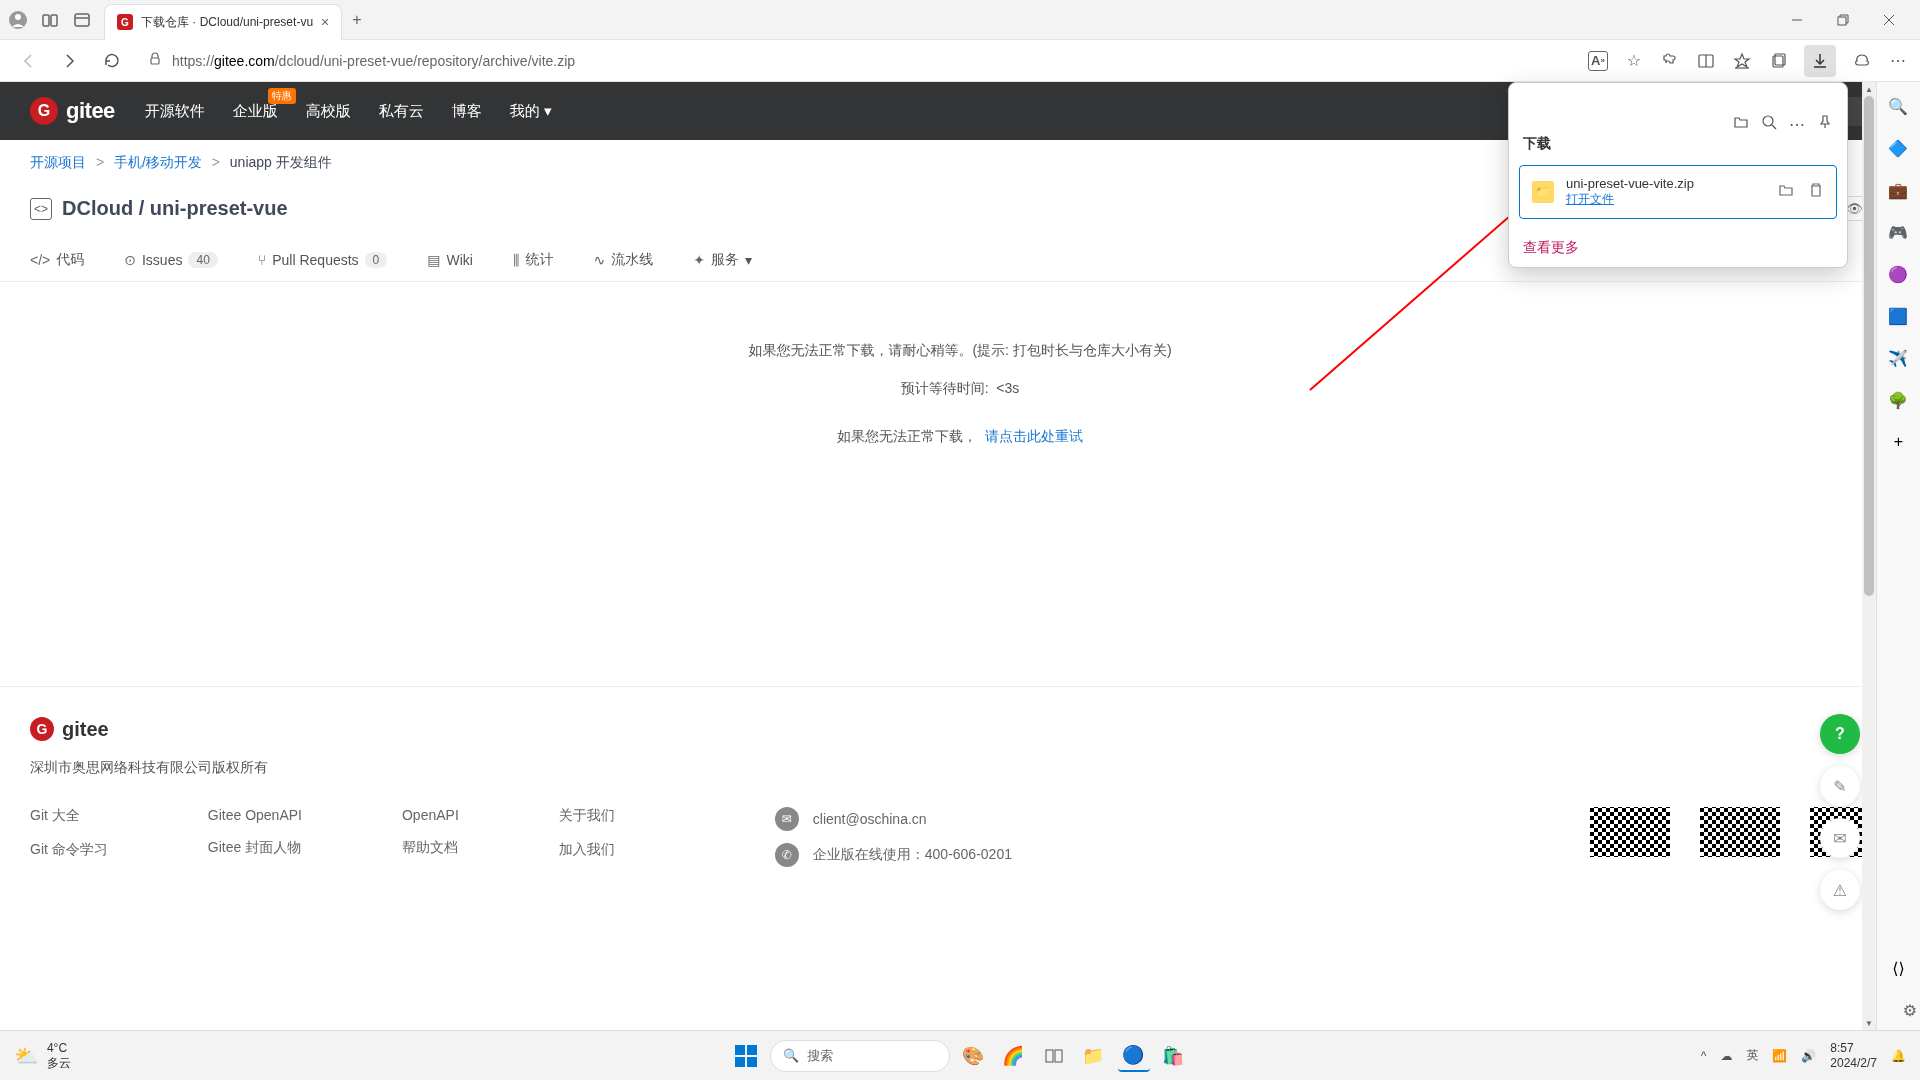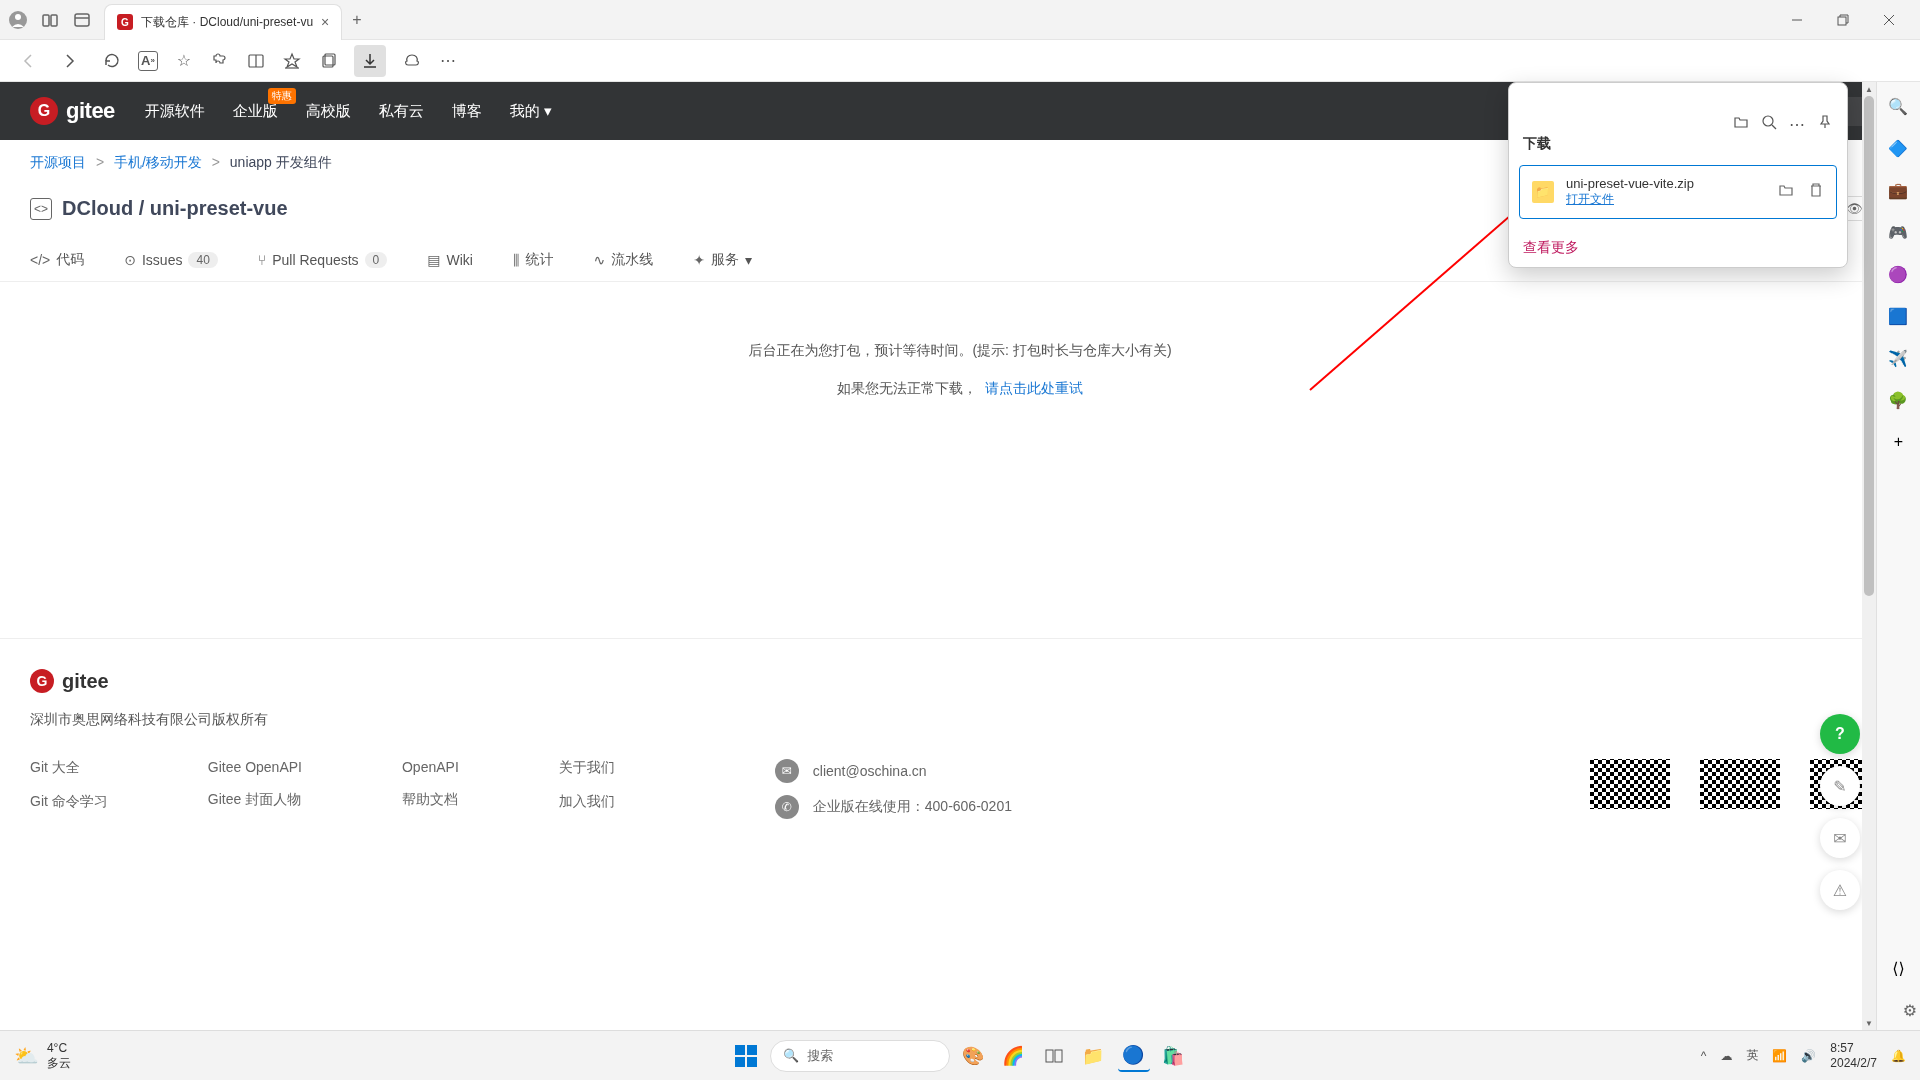--- a/index.html
+++ b/index.html
@@ -187,20 +187,31 @@
     <svg width="18" height="18" viewBox="0 0 18 18" fill="none" stroke="#555" stroke-width="1.5">
         <path d="M6 3 L12 9 L6 15"></path>
       </svg>
   </div>
   <div class="nav-btn enabled">
     <svg width="18" height="18" viewBox="0 0 18 18" fill="none" stroke="#555" stroke-width="1.5">
         <path d="M3 9 A6 6 0 1 1 5 13"></path>
         <path d="M3 13 L3 9 L7 9"></path>
       </svg>
   </div>
+  <div class="url-box">
+    <span class="lock-icon">
+      <svg width="14" height="14" viewBox="0 0 14 14" fill="none" stroke="#666" stroke-width="1.2">
+          <rect x="3" y="6" width="8" height="6" rx="1"></rect>
+          <path d="M4 6 V4 A3 3 0 0 1 10 4 V6"></path>
+        </svg>
+    </span>
+    <span class="url-text">
+      <span>https://</span><span class="url-domain">gitee.com</span><span>/dcloud/uni-preset-vue/repository/archive/vite.zip</span>
+    </span>
+  </div>
   <div class="toolbar-icons">
     <div class="toolbar-icon" style="font-size:13px;font-weight:bold;border:1px solid #666;border-radius:3px;padding:1px 3px;">A<sup style="font-size:8px;">»</sup></div>
     <div class="toolbar-icon">☆</div>
     <div class="toolbar-icon">
       <svg width="18" height="18" viewBox="0 0 18 18" fill="none" stroke="#555" stroke-width="1.2">
           <path d="M6 3 h3 a2 2 0 0 1 0 4 v3 h-3 a2 2 0 0 0 -4 0 v-3 h-2 v-4 h2 a2 2 0 0 1 4 0 z" transform="translate(3,1)"></path>
         </svg>
     </div>
     <div class="toolbar-icon">
       <svg width="18" height="18" viewBox="0 0 18 18" fill="none" stroke="#555" stroke-width="1.2">
@@ -297,21 +308,24 @@
           <span>统计</span>
         </div>
       <div class="repo-tab">
           <span class="tab-icon">∿</span>
           <span>流水线</span>
         </div>
       <div class="repo-tab"><span class="tab-icon">✦</span><span>服务</span> ▾</div>
     </div>
 
     <div class="download-content">
-      <div class="download-msg">后台正在为您打包，预计等待时间。(提示: 打包时长与仓库大小有关)</div>
+      <div class="download-msg">如果您无法正常下载，请耐心稍等。(提示: 打包时长与仓库大小有关)</div>
+      <div class="download-wait">
+        <span>预计等待时间:</span>&nbsp;&nbsp;<span>&lt;3s</span>
+      </div>
       <div class="download-retry">
         <span>如果您无法正常下载，</span>&nbsp;&nbsp;<a>请点击此处重试</a>
       </div>
     </div>
 
     <div class="footer">
       <div class="footer-logo">
         <div class="footer-logo-icon">G</div>
         <div class="footer-logo-text">gitee</div>
       </div>

